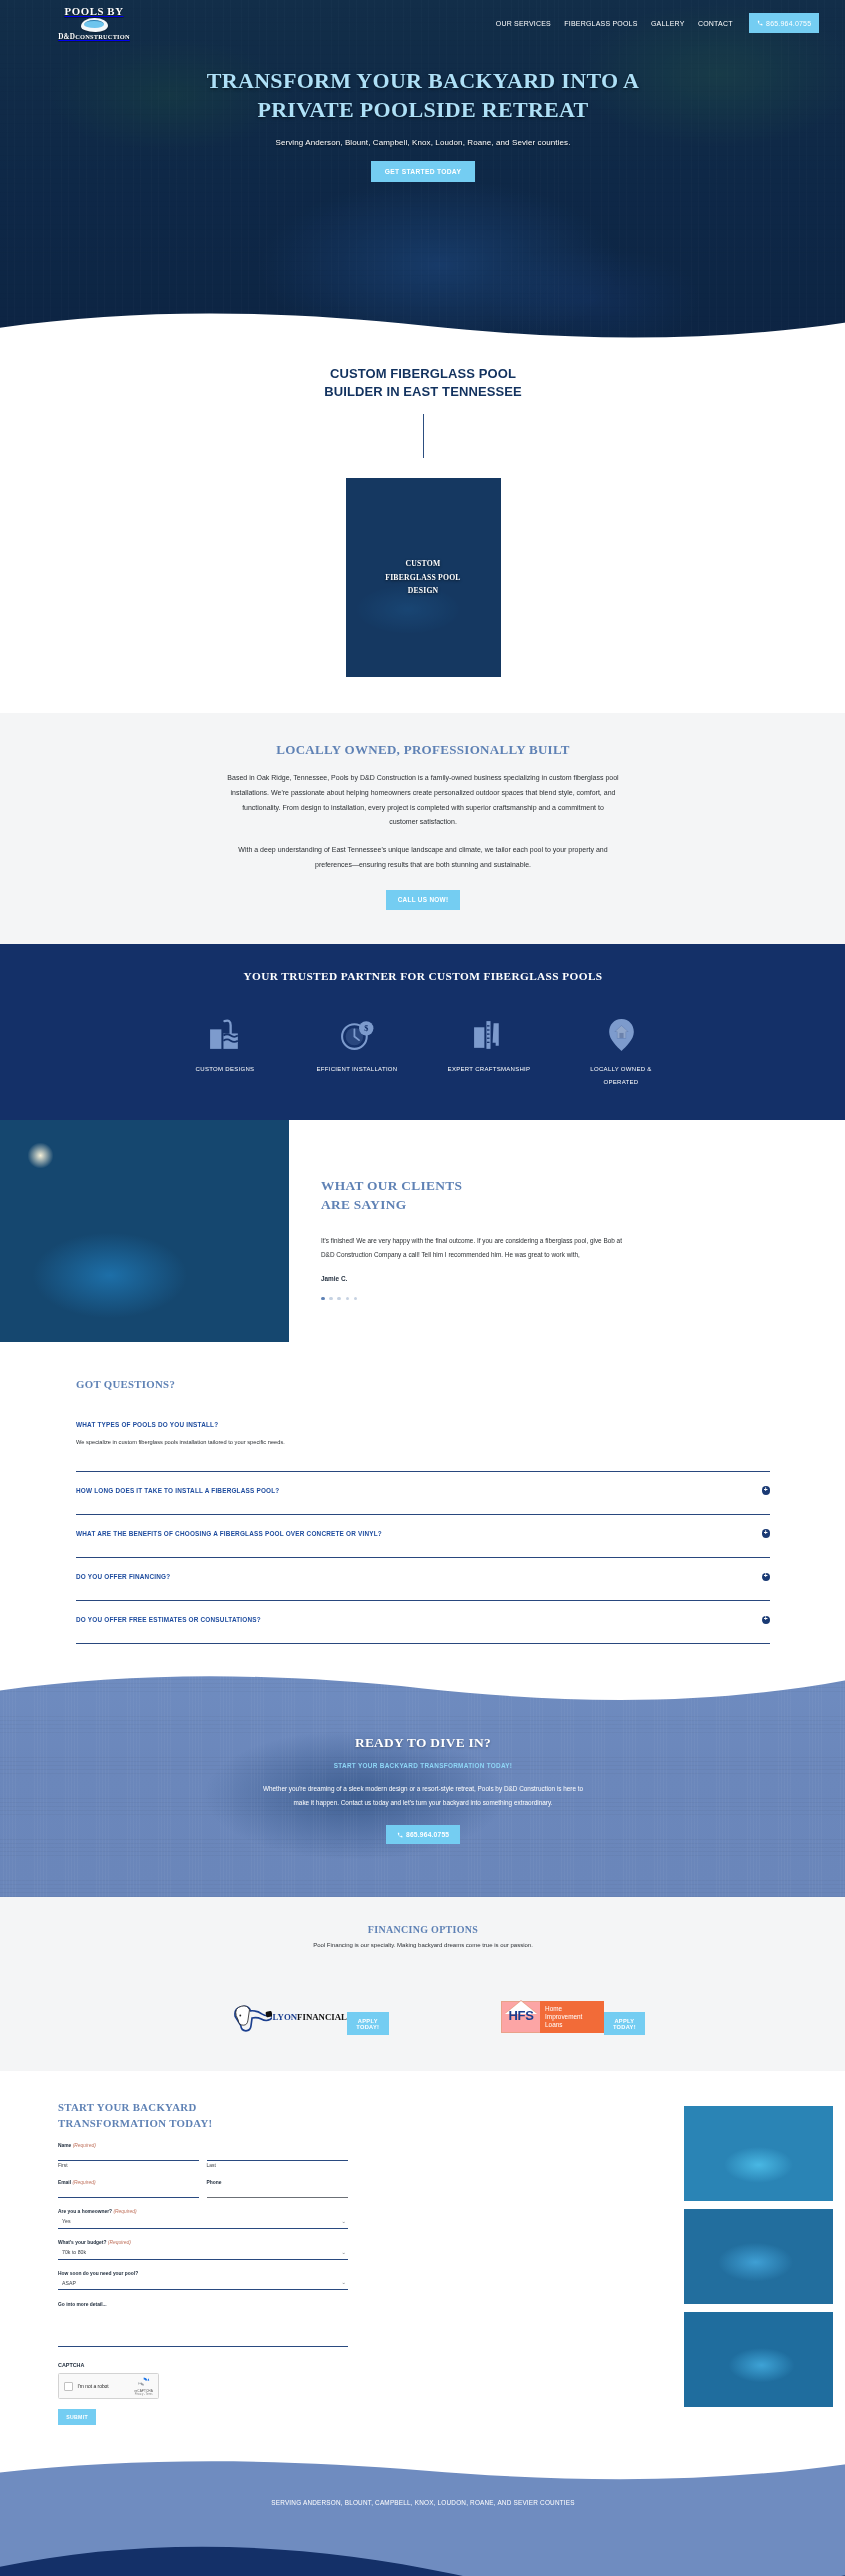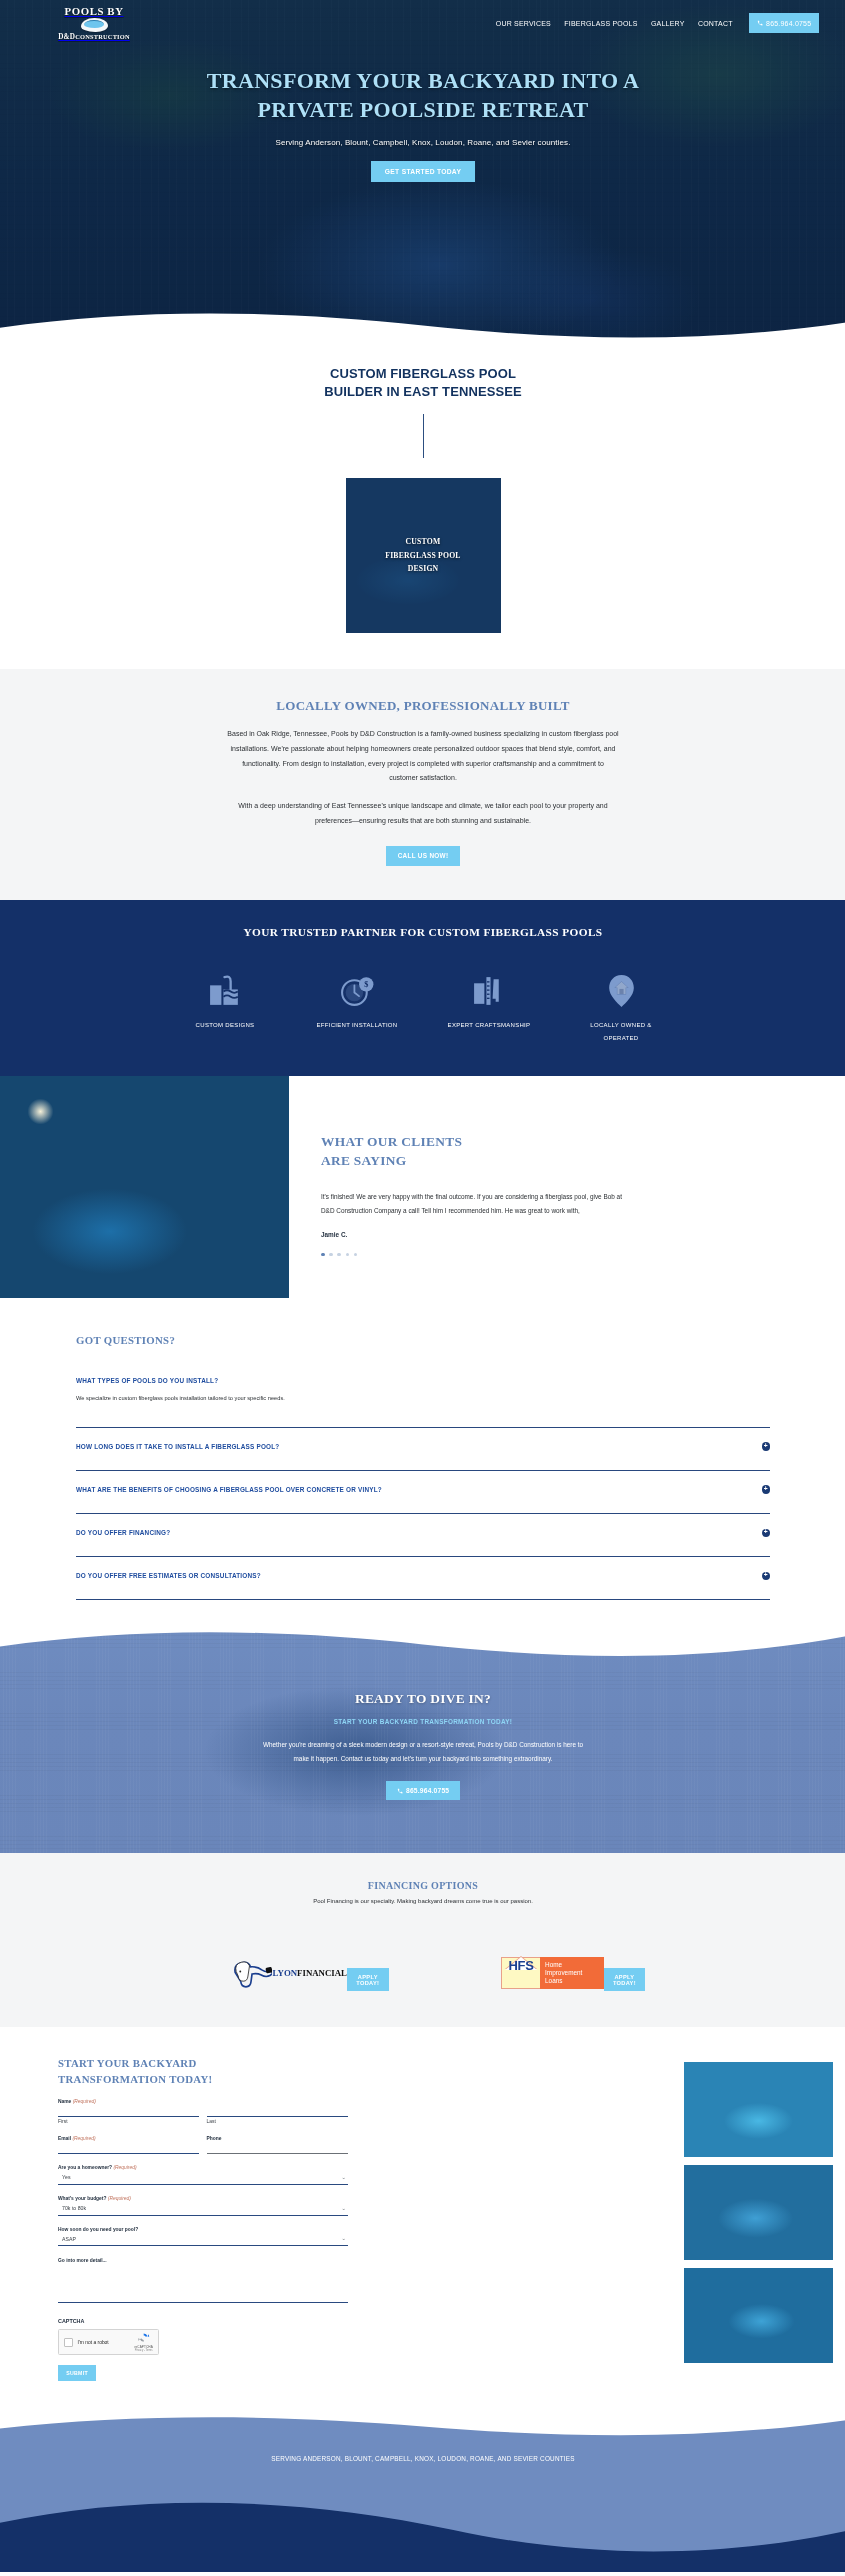--- a/index.html
+++ b/index.html
@@ -98,21 +98,21 @@
   }
   .hero-wave { position:absolute; left:0; right:0; bottom:-0.5px; z-index:6; display:block; }
 
   
   .builder { background:#fff; padding: 25px 0 0; text-align:center; }
   .builder h2 {
     font-size: 13px; color:#12325f; font-weight:700; line-height:1.42; letter-spacing:0.1px;
   }
   .vline { width:0.5px; height:44px; background:#2c4e80; margin: 12.4px auto 0; }
   .cards { display:flex; gap: 11.3px; justify-content:center; padding: 19.6px 0 36px; }
-  .card { width: 155px; height: 155px; position:relative; overflow:hidden; }
+  .card { width: 155px; height: 199px; position:relative; overflow:hidden; }
   .card .bg { position:absolute; inset:0; }
   .card .tint { position:absolute; inset:0; background: rgba(20,55,105,.40); }
   .card .label {
     position:absolute; left:0; right:0; top:50%; transform:translateY(-50%);
     text-align:center; color:#fff; font-family:"Liberation Serif", serif;
     font-weight:700; font-size: 7.7px; line-height:1.75; letter-spacing:0.2px;
     text-shadow: 0 1px 2.6px rgba(0,0,0,.65);
   }
   .bg-a { background:
       radial-gradient(ellipse 77px 36px at 40% 66%, #1c4f7a, #16395c 70%),
@@ -233,22 +233,22 @@
   .fin-logo { height: 49px; display:flex; align-items:center; justify-content:center; }
   .fin-btn {
     margin-top: 13.4px; background:#74cdf2; color:#fff; font-size: 5.7px; font-weight:700;
     letter-spacing:0.3px; padding: 5.2px 9.3px; text-decoration:none; text-transform: uppercase;
   }
   .lyon { display:flex; align-items:center; gap:1px; }
   .lyon-name { font-family:"Liberation Serif", serif; font-weight:700; font-size: 8.8px; }
   .lyon-name .l { color:#1b3f8f; } .lyon-name .f { color:#111; }
   .hfs-wrap { display:flex; align-items:stretch; }
   .hfs-left {
-    width: 56px; position:relative; background:#fef9c3;
-    display:flex; align-items:flex-start; justify-content:center;
+    width: 56px; position:relative; background:#fca5a5;
+    display:flex; align-items:center; justify-content:center;
     border:0.5px solid #e9a189; border-right:none;
   }
   .hfs-roof { position:absolute; top:-0.5px; left:50%; transform:translateX(-50%);
      width:0; height:0; border-left:16.5px solid transparent; border-right:16.5px solid transparent;
      border-bottom:13.4px solid #fff; filter: drop-shadow(0 -0.5px 0 #e9a189); }
   .hfs-txt { font-family:"Liberation Sans", sans-serif; font-weight:700; color:#1b3f8f;
      font-size: 13px; letter-spacing:-0.3px; padding-bottom: 3.1px; z-index:2; }
   .hfs-right { background:#f26b38; color:#fff; padding: 4.6px 5.2px 4.6px 4.6px;
      font-size: 6.4px; line-height: 1.22; text-align:left; }
 

